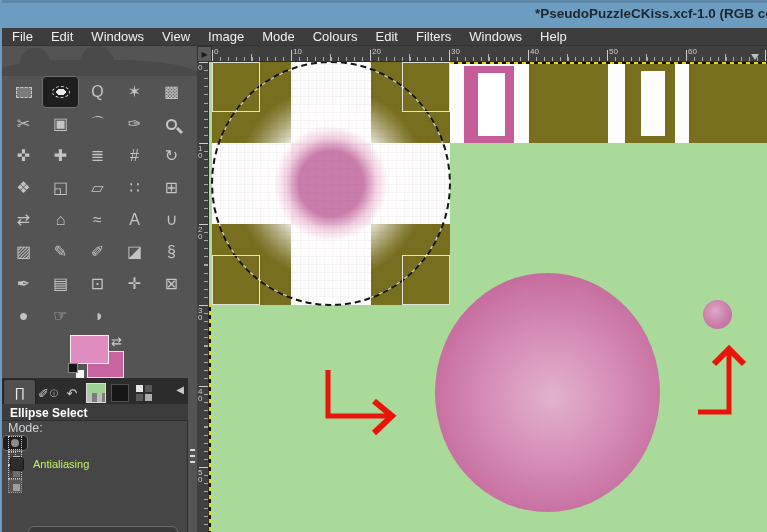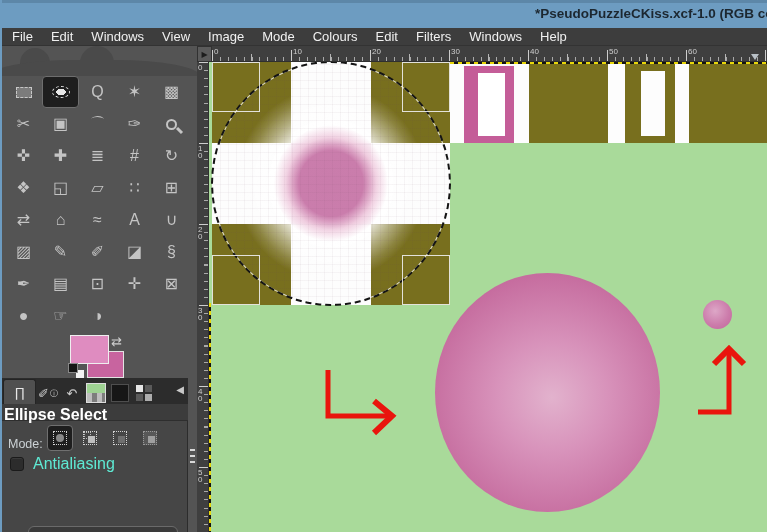--- a/index.html
+++ b/index.html
@@ -51,36 +51,36 @@
   .tab .sub { font-size:8px; margin-left:1px; }
   .thumb-img { width:20px; height:20px; border:1px solid #dcdcdc; overflow:hidden; position:relative; background:#9ed292; }
   .thumb-img::after { content:""; position:absolute; left:0; bottom:0; width:100%; height:9px;
     background:repeating-linear-gradient(90deg,#bdbdbd 0 5px,#7d7d7d 5px 10px); }
   .thumb-black { width:18px; height:18px; background:#161616; border:1px solid #4e4e4e; }
   .layers-ico { width:16px; height:16px; display:grid; grid-template-columns:7px 7px; grid-template-rows:7px 7px; gap:2px; }
   .layers-ico span:nth-child(1){background:#e6e6e6;} .layers-ico span:nth-child(2){background:#5a5a5a;}
   .layers-ico span:nth-child(3){background:#5a5a5a;} .layers-ico span:nth-child(4){background:#adadad;}
   #tab-menu-btn { position:absolute; right:4px; top:6px; color:#c9c9c9; font-size:10px; }
   #panel-title { position:absolute; left:0; top:26px; width:186px; height:17px; background:#3c3c3c;
-    color:#ffffff; font-size:16px; font-weight:700; padding:2px 0 0 2px; border-bottom:1px solid #2e2e2e; }
-  #mode-row { position:absolute; left:0; top:43px; width:186px; height:30px; display:flex; align-items:flex-end; }
+    color:#ffffff; font-size:12px; font-weight:700; padding:2px 0 0 8px; border-bottom:1px solid #2e2e2e; }
+  #mode-row { position:absolute; left:0; top:43px; width:186px; height:30px; display:flex; align-items:flex-start;flex-direction:column; }
   #mode-label { color:#ccd2d5; font-size:12.5px; margin:0 4px 0 6px; }
   .mode-btn { width:26px; height:26px; margin-right:4px; display:flex; align-items:center; justify-content:center; position:relative; }
   .mode-btn.active { background:#1e1e1e; border:1px solid #707070; border-radius:4px; }
   .msq { width:14px; height:14px; border:1px dotted #d2d2d2; position:relative; }
   .mode-replace .msq::after { content:""; position:absolute; inset:2px; border-radius:50%; background:#8a8a8a; }
   .mode-add .msq::before { content:""; position:absolute; left:0; top:0; width:5px; height:5px; border:1px dotted #b9b9b9; }
   .mode-add .msq::after { content:""; position:absolute; right:1px; bottom:1px; width:7px; height:7px; background:#bfbfbf; }
   .mode-subtract .msq::after { content:""; position:absolute; right:1px; bottom:1px; width:7px; height:7px; background:#6f6f6f; }
   .mode-intersect .msq { border-color:#999; background:#585858; }
   .mode-intersect .msq::after { content:""; position:absolute; right:1px; bottom:1px; width:7px; height:7px; background:#9f9f9f; }
   .cb-row { position:absolute; left:8px; width:178px; height:20px; display:flex; align-items:center; }
   .cb-box { width:14px; height:14px; background:#2c2c2c; border:1px solid #1a1a1a; border-radius:3px;
     box-shadow:inset 0 1px 0 rgba(255,255,255,.07); margin-right:9px; }
-  .cb-label { color:#5eead4; font-size:16px; }
+  .cb-label { color:#bef264; font-size:11px; }
   #panel-bottom-ctl { position:absolute; left:26px; top:148px; width:150px; height:12px;
     border:1px solid #6a6a6a; border-radius:7px; background:#3a3a3a; }
   
   #canvas-area { position:absolute; left:195px; top:0; width:572px; height:486px; background:#3f3f3f; }
   #corner-btn { position:absolute; left:0; top:0; width:15px; height:16px; background:#5b5b5b;
     border:1px solid #313131; color:#1d1d1d; font-size:8px; display:flex; align-items:center; justify-content:center; }
   #h-ruler { position:absolute; left:15px; top:0; width:557px; height:16px; background:#3f3f3f; border-bottom:1px solid #2f2f2f; }
   .h-minor { position:absolute; bottom:0; left:0; right:0; height:4px;
     background:repeating-linear-gradient(to right,#a9a9a9 0 1px,transparent 1px 7.9px); }
   .h-mid { position:absolute; bottom:0; left:39px; right:0; height:7px;

